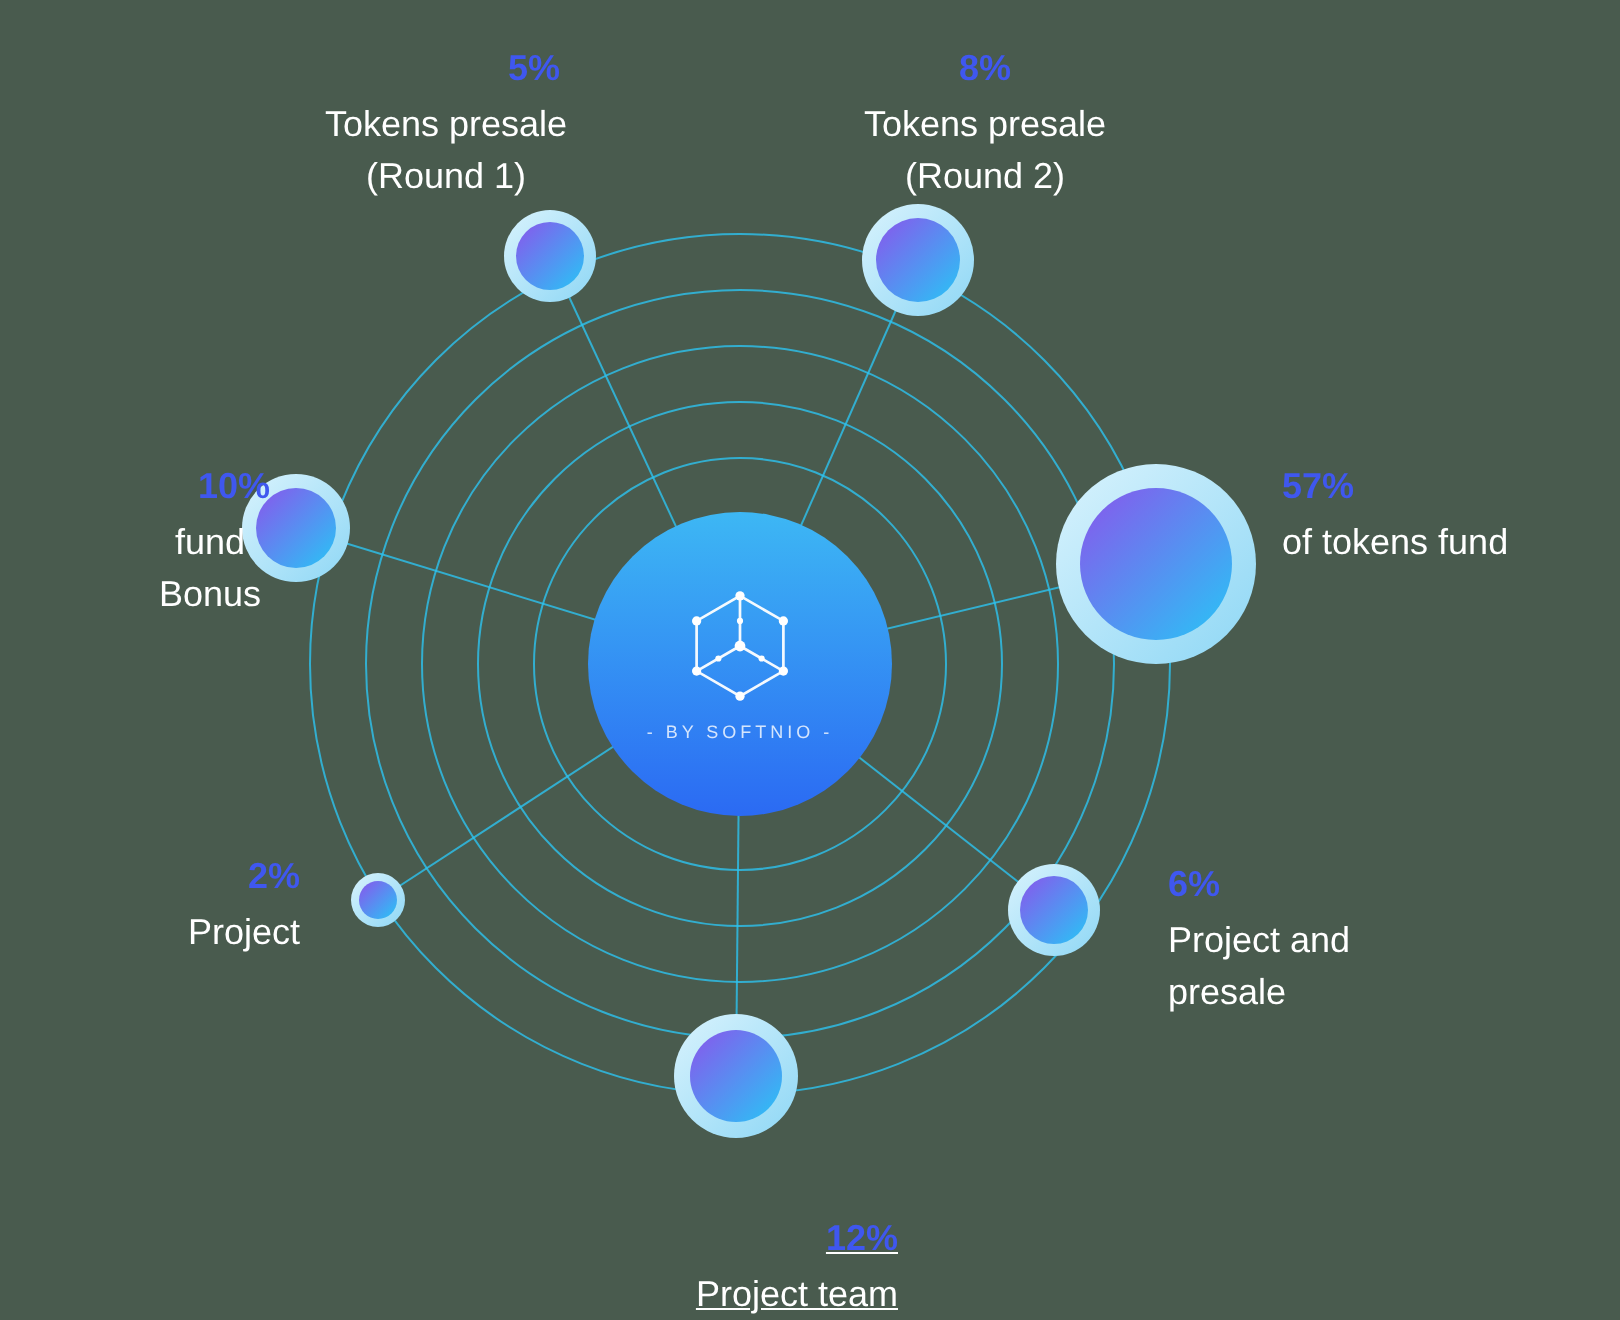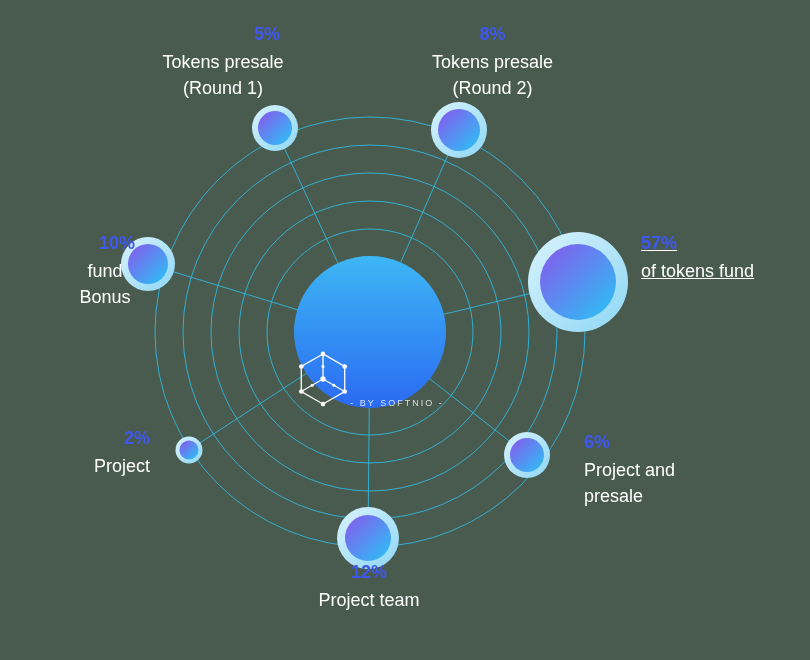--- a/index.html
+++ b/index.html
@@ -23,22 +23,22 @@
     color: var(--percent-color, #3f57ef);
     font-weight:700;
     margin-bottom:2px;
   }
   .node-label .line { display:block; }
 
   .brand-badge {
     position:absolute;
     left:294px; top:256px;
     width:152px; height:152px;
-    display:flex; flex-direction:row;
-    align-items:flex-end; justify-content:center;
+    display:flex; flex-direction:column;
+    align-items:center; justify-content:center;
     pointer-events:none;
   }
   .brand-byline {
     margin-top:9px;
     font-size:9px;
     letter-spacing:2px;
     color: rgba(255,255,255,0.8);
     white-space:nowrap;
   }
 </style>
@@ -140,21 +140,21 @@
     <span class="line">Tokens presale</span>
     <span class="line">(Round 1)</span>
   </div>
 
   <div class="node-label" style="left:410px; top:21px; width:165px; text-align:center;">
     <span class="pct">8%</span>
     <span class="line">Tokens presale</span>
     <span class="line">(Round 2)</span>
   </div>
 
-  <div class="node-label" style="left:641px; top:230px; width:140px; text-align:left;text-decoration:underline;">
+  <div class="node-label" style="left:641px; top:230px; width:140px; text-align:left;">
     <span class="pct">57%</span>
     <span class="line">of tokens fund</span>
   </div>
 
   <div class="node-label" style="left:55px; top:230px; width:100px; text-align:center;">
     <span class="pct" style="position:relative; left:12px;">10%</span>
     <span class="line">fund</span>
     <span class="line">Bonus</span>
   </div>
 
@@ -162,18 +162,18 @@
     <span class="pct">2%</span>
     <span class="line">Project</span>
   </div>
 
   <div class="node-label" style="left:584px; top:429px; width:130px; text-align:left;">
     <span class="pct">6%</span>
     <span class="line">Project and</span>
     <span class="line">presale</span>
   </div>
 
-  <div class="node-label" style="left:289px; top:559px; width:160px; text-align:center;">
+  <div class="node-label" style="left:289px; top:606px; width:160px; text-align:right;text-decoration:underline;">
     <span class="pct">12%</span>
     <span class="line">Project team</span>
   </div>
 
 </div>
 
 </body></html>

